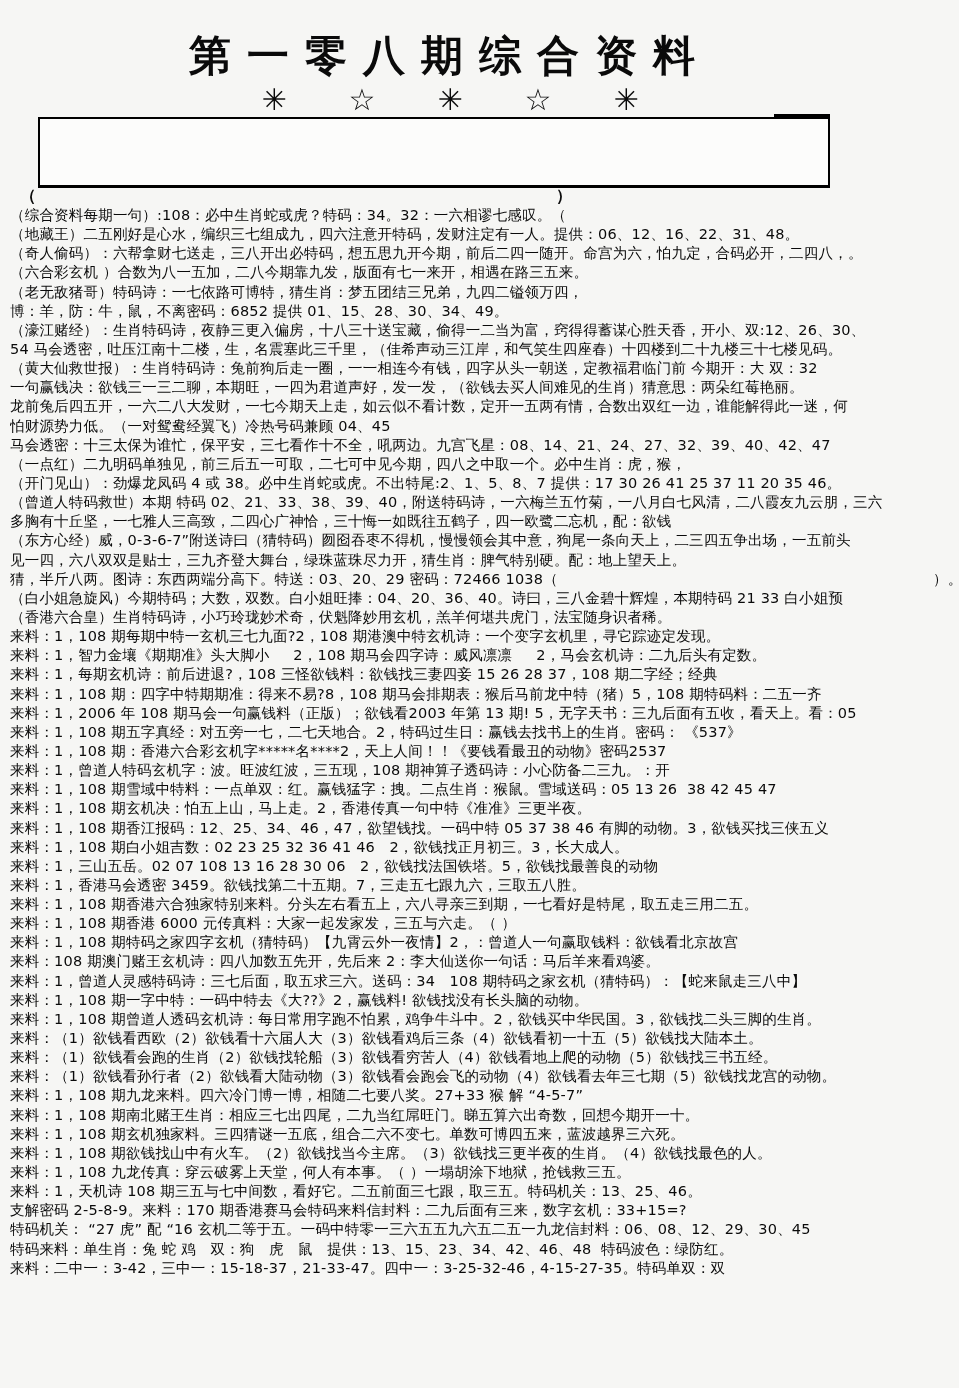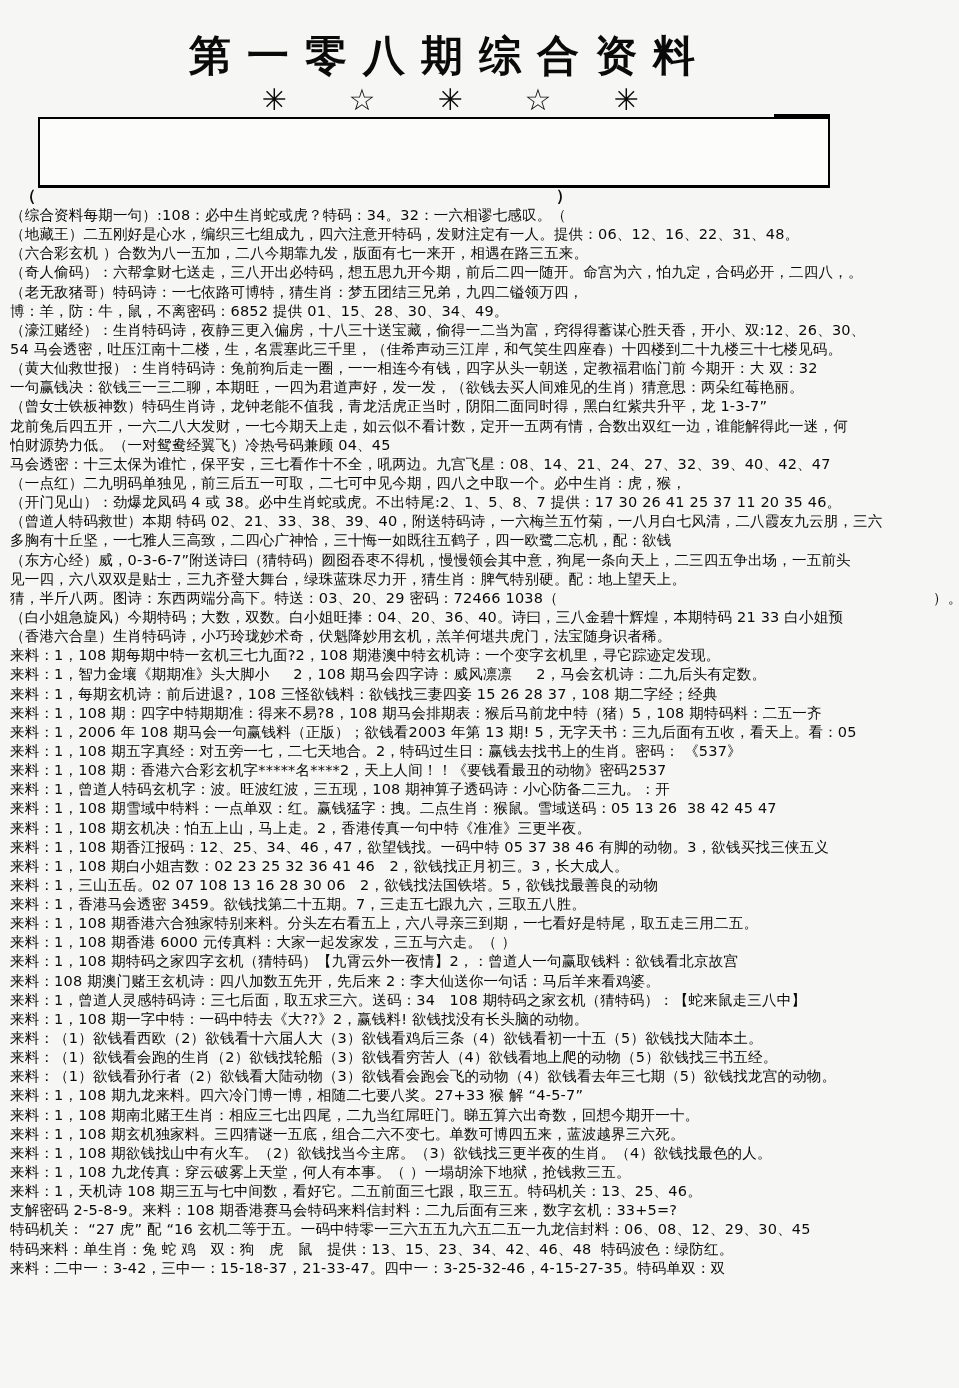--- a/index.html
+++ b/index.html
@@ -69,29 +69,28 @@
   </div>
 
   <div class="notice-box"></div>
 
   <div class="paren open">（</div>
   <div class="paren close">）</div>
 
   <div class="text-block" id="text-block">
       <div class="text-line">（综合资料每期一句）:108：必中生肖蛇或虎？特码：34。32：一六相谬七感叹。（                                                                                                    ）</div>
       <div class="text-line">（地藏王）二五刚好是心水，编织三七组成九，四六注意开特码，发财注定有一人。提供：06、12、16、22、31、48。</div>
+      <div class="text-line">（奇人偷码）：六帮拿财七送走，三八开出必特码，想五思九开今期，前后二四一随开。命宫为六，怕九定，合码必开，二四八，。</div>
       <div class="text-line">（六合彩玄机 ）合数为八一五加，二八今期靠九发，版面有七一来开，相遇在路三五来。</div>
-      <div class="text-line">（奇人偷码）：六帮拿财七送走，三八开出必特码，想五思九开今期，前后二四一随开。命宫为六，怕九定，合码必开，二四八，。</div>
       <div class="text-line">（老无敌猪哥）特码诗：一七依路可博特，猜生肖：梦五团结三兄弟，九四二镒领万四，</div>
       <div class="text-line">博：羊，防：牛，鼠，不离密码：6852 提供 01、15、28、30、34、49。</div>
       <div class="text-line">（濠江赌经）：生肖特码诗，夜静三更入偏房，十八三十送宝藏，偷得一二当为富，窍得得蓄谋心胜天香，开小、双:12、26、30、</div>
       <div class="text-line">54 马会透密，吐压江南十二楼，生，名震塞此三千里，（佳希声动三江岸，和气笑生四座春）十四楼到二十九楼三十七楼见码。</div>
       <div class="text-line">（黄大仙救世报）：生肖特码诗：兔前狗后走一圈，一一相连今有钱，四字从头一朝送，定教福君临门前 今期开：大 双：32</div>
       <div class="text-line">一句赢钱决：欲钱三一三二聊，本期旺，一四为君道声好，发一发，（欲钱去买人间难见的生肖）猜意思：两朵红莓艳丽。</div>
-      <div class="text-line">（曾女士铁板神数）特码生肖诗，龙钟老能不值我，青龙活虎正当时，阴阳二面同时得，黑白红紫共升平，龙 1-3-7”</div>
       <div class="text-line">龙前兔后四五开，一六二八大发财，一七今期天上走，如云似不看计数，定开一五两有情，合数出双红一边，谁能解得此一迷，何</div>
       <div class="text-line">怕财源势力低。（一对鸳鸯经翼飞）冷热号码兼顾 04、45</div>
       <div class="text-line">马会透密：十三太保为谁忙，保平安，三七看作十不全，吼两边。九宫飞星：08、14、21、24、27、32、39、40、42、47</div>
       <div class="text-line">（一点红）二九明码单独见，前三后五一可取，二七可中见今期，四八之中取一个。必中生肖：虎，猴，</div>
       <div class="text-line">（开门见山）：劲爆龙凤码 4 或 38。必中生肖蛇或虎。不出特尾:2、1、5、8、7 提供：17 30 26 41 25 37 11 20 35 46。</div>
       <div class="text-line">（曾道人特码救世）本期 特码 02、21、33、38、39、40，附送特码诗，一六梅兰五竹菊，一八月白七风清，二八霞友九云朋，三六</div>
       <div class="text-line">多胸有十丘坚，一七雅人三高致，二四心广神恰，三十悔一如既往五鹤子，四一欧鹭二忘机，配：欲钱</div>
       <div class="text-line">（东方心经）威，0-3-6-7”附送诗曰（猜特码）囫囵吞枣不得机，慢慢领会其中意，狗尾一条向天上，二三四五争出场，一五前头</div>
       <div class="text-line">见一四，六八双双是贴士，三九齐登大舞台，绿珠蓝珠尽力开，猜生肖：脾气特别硬。配：地上望天上。</div>
       <div class="text-line">猜，半斤八两。图诗：东西两端分高下。特送：03、20、29 密码：72466 1038（                                                                              ）。</div>
@@ -110,28 +109,29 @@
       <div class="text-line">来料：1，108 期香江报码：12、25、34、46，47，欲望钱找。一码中特 05 37 38 46 有脚的动物。3，欲钱买找三侠五义</div>
       <div class="text-line">来料：1，108 期白小姐吉数：02 23 25 32 36 41 46   2，欲钱找正月初三。3，长大成人。</div>
       <div class="text-line">来料：1，三山五岳。02 07 108 13 16 28 30 06   2，欲钱找法国铁塔。5，欲钱找最善良的动物</div>
       <div class="text-line">来料：1，香港马会透密 3459。欲钱找第二十五期。7，三走五七跟九六，三取五八胜。</div>
       <div class="text-line">来料：1，108 期香港六合独家特别来料。分头左右看五上，六八寻亲三到期，一七看好是特尾，取五走三用二五。</div>
       <div class="text-line">来料：1，108 期香港 6000 元传真料：大家一起发家发，三五与六走。（ ）</div>
       <div class="text-line">来料：1，108 期特码之家四字玄机（猜特码）【九霄云外一夜情】2，：曾道人一句赢取钱料：欲钱看北京故宫</div>
       <div class="text-line">来料：108 期澳门赌王玄机诗：四八加数五先开，先后来 2：李大仙送你一句话：马后羊来看鸡婆。</div>
       <div class="text-line">来料：1，曾道人灵感特码诗：三七后面，取五求三六。送码：34   108 期特码之家玄机（猜特码）：【蛇来鼠走三八中】</div>
       <div class="text-line">来料：1，108 期一字中特：一码中特去《大??》2，赢钱料! 欲钱找没有长头脑的动物。</div>
+      <div class="text-line">来料：1，108 期曾道人透码玄机诗：每日常用字跑不怕累，鸡争牛斗中。2，欲钱买中华民国。3，欲钱找二头三脚的生肖。</div>
       <div class="text-line">来料：（1）欲钱看西欧（2）欲钱看十六届人大（3）欲钱看鸡后三条（4）欲钱看初一十五（5）欲钱找大陆本土。</div>
       <div class="text-line">来料：（1）欲钱看会跑的生肖（2）欲钱找轮船（3）欲钱看穷苦人（4）欲钱看地上爬的动物（5）欲钱找三书五经。</div>
       <div class="text-line">来料：（1）欲钱看孙行者（2）欲钱看大陆动物（3）欲钱看会跑会飞的动物（4）欲钱看去年三七期（5）欲钱找龙宫的动物。</div>
       <div class="text-line">来料：1，108 期九龙来料。四六冷门博一博，相随二七要八奖。27+33 猴 解 “4-5-7”</div>
       <div class="text-line">来料：1，108 期南北赌王生肖：相应三七出四尾，二九当红屌旺门。睇五算六出奇数，回想今期开一十。</div>
       <div class="text-line">来料：1，108 期玄机独家料。三四猜谜一五底，组合二六不变七。单数可博四五来，蓝波越界三六死。</div>
       <div class="text-line">来料：1，108 期欲钱找山中有火车。（2）欲钱找当今主席。（3）欲钱找三更半夜的生肖。（4）欲钱找最色的人。</div>
       <div class="text-line">来料：1，108 九龙传真：穿云破雾上天堂，何人有本事。（ ）一塌胡涂下地狱，抢钱救三五。</div>
       <div class="text-line">来料：1，天机诗 108 期三五与七中间数，看好它。二五前面三七跟，取三五。特码机关：13、25、46。</div>
-      <div class="text-line">支解密码 2-5-8-9。来料：108 期香港赛马会特码来料信封料：二九后面有三来，数字玄机：33+5=?</div>
+      <div class="text-line">支解密码 2-5-8-9。来料：170 期香港赛马会特码来料信封料：二九后面有三来，数字玄机：33+15=?</div>
       <div class="text-line">特码机关： “27 虎” 配 “16 玄机二等于五。一码中特零一三六五五九六五二五一九龙信封料：06、08、12、29、30、45</div>
       <div class="text-line">特码来料：单生肖：兔 蛇 鸡   双：狗   虎   鼠   提供：13、15、23、34、42、46、48  特码波色：绿防红。</div>
       <div class="text-line">来料：二中一：3-42，三中一：15-18-37，21-33-47。四中一：3-25-32-46，4-15-27-35。特码单双：双</div>
     </div>
 
 </div>
 
 </body></html>

